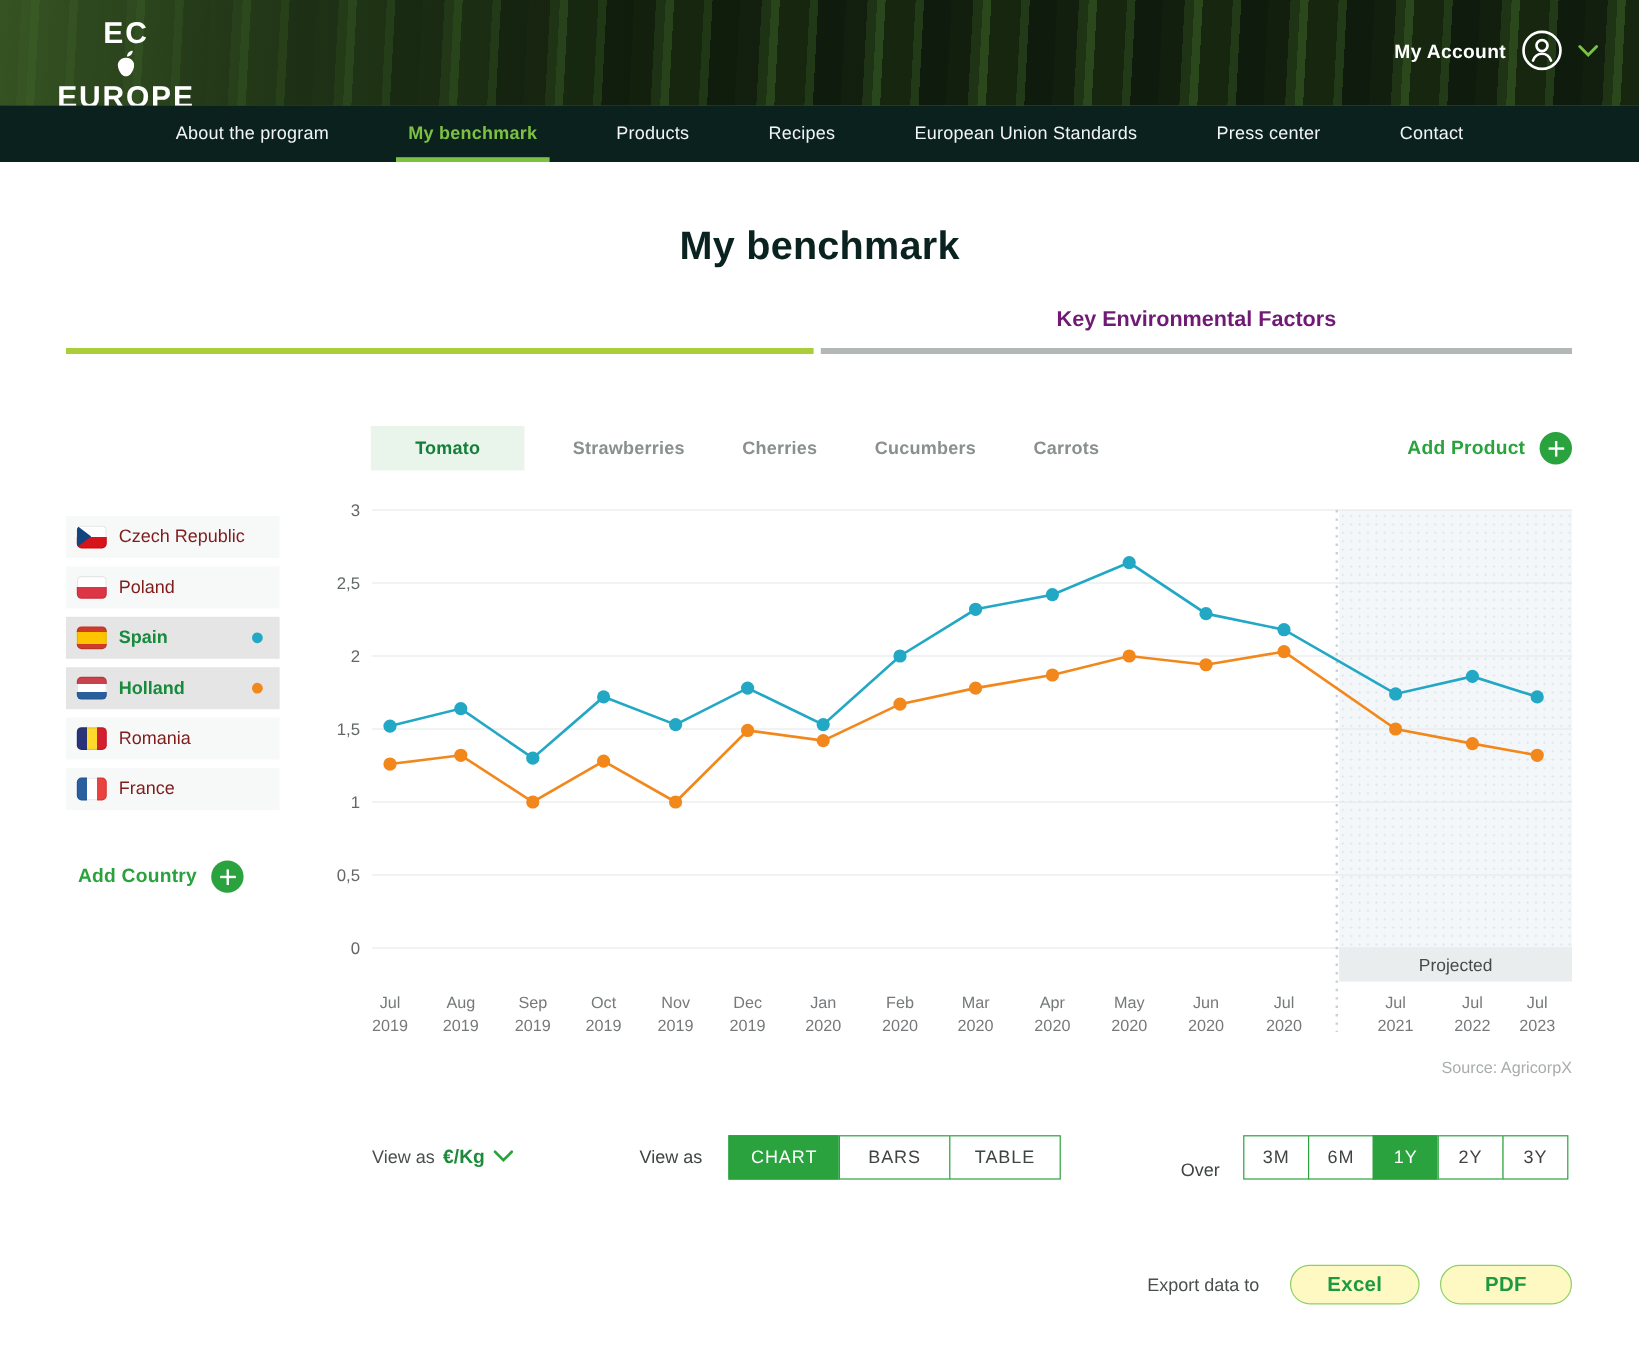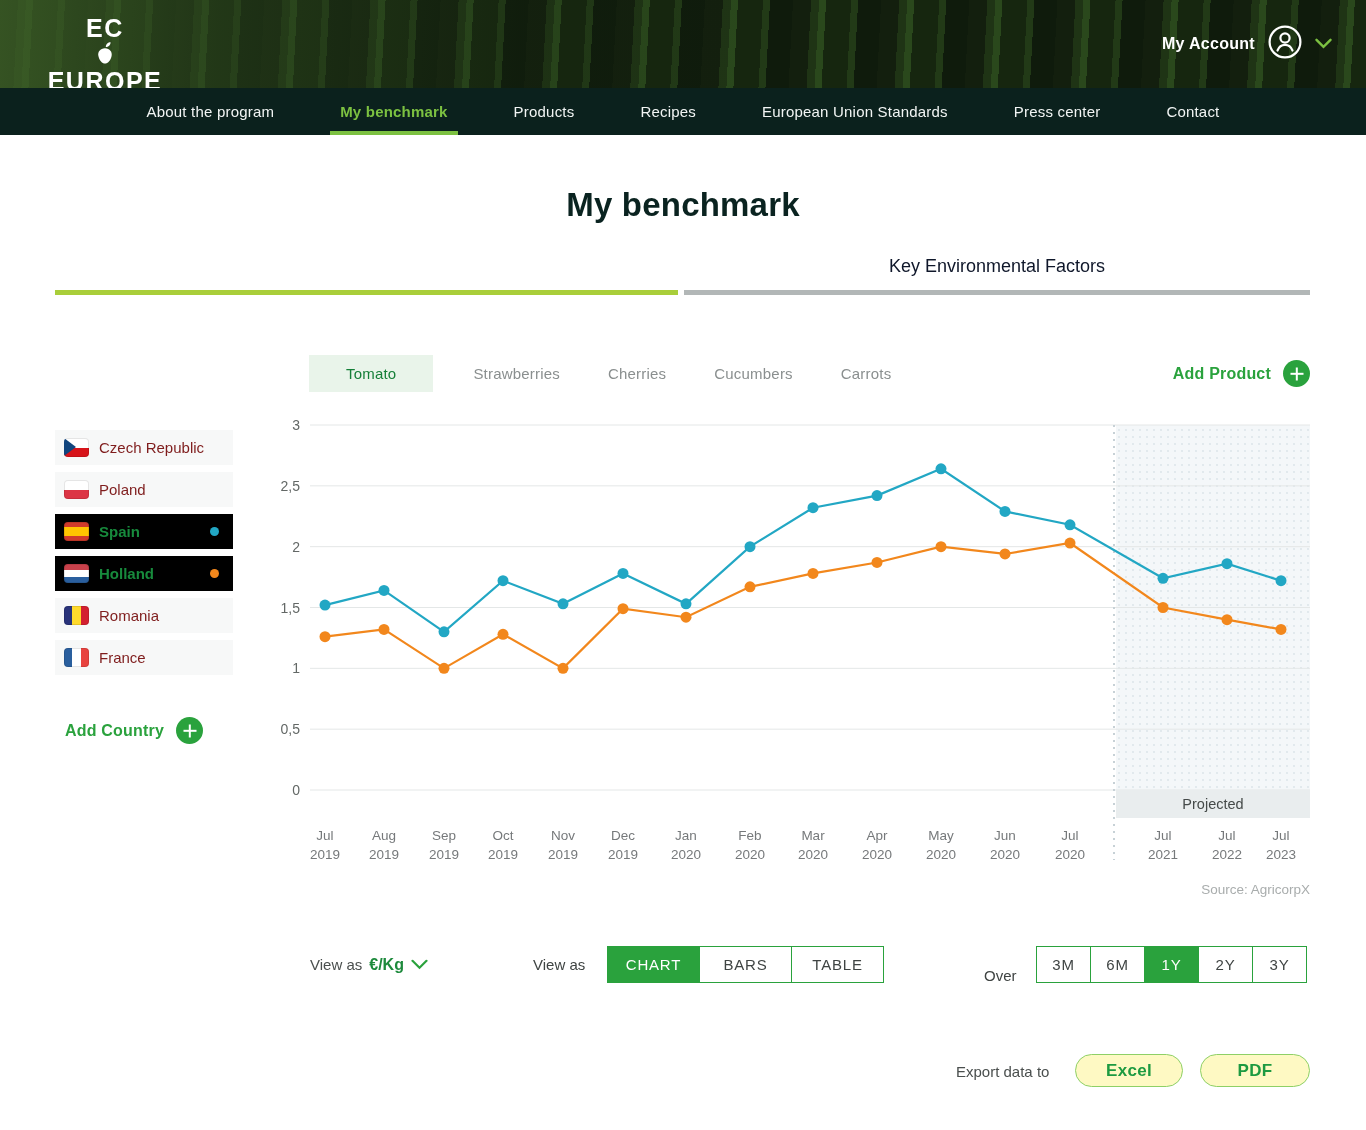--- a/index.html
+++ b/index.html
@@ -27,43 +27,43 @@
   .nav-item{position:relative;color:#f2f5f4;font-size:15px;letter-spacing:.2px;height:47px;
             display:flex;align-items:center;padding:0 10px;cursor:pointer;}
   .nav-item.active{color:#7cc141;font-weight:700;}
   .nav-item.active::after{content:'';position:absolute;left:0;right:0;bottom:0;height:4px;background:#7cc141;}
 
   
   .page-title{position:absolute;left:0;top:164px;width:1366px;text-align:center;
               font-size:33px;font-weight:700;color:#0a2320;letter-spacing:.2px;}
   .tab-label{position:absolute;top:256px;font-size:18px;text-align:center;cursor:pointer;}
   .tab-left{left:55px;width:623px;color:#2f9e3f;font-weight:700;}
-  .tab-right{left:684px;width:626px;color:#0f172a;font-weight:400;}
+  .tab-right{left:684px;width:626px;color:#701a75;font-weight:700;}
   .tab-bar{position:absolute;top:290px;height:5px;}
   .tab-bar.green{left:55px;width:623px;background:#a9ce3a;}
   .tab-bar.gray{left:684px;width:626px;background:#b2b7b7;}
 
   
   .products{position:absolute;left:309px;top:355px;display:flex;align-items:center;}
-  .product-tab{font-size:15px;font-weight:400;color:#8a8f8f;padding:0 24px;height:37px;
+  .product-tab{font-size:15px;font-weight:700;color:#8a8f8f;padding:0 24px;height:37px;
                display:flex;align-items:center;cursor:pointer;letter-spacing:.2px;}
   .product-tab.active{background:#e9f4ea;color:#147f38;padding:0 37px;margin-right:16px;}
   .add-link{position:absolute;display:flex;align-items:center;gap:12px;cursor:pointer;}
   .add-product{right:56px;top:360px;}
   .add-label{color:#2aa23d;font-size:16px;font-weight:700;letter-spacing:.2px;}
   .plus{width:27px;height:27px;border-radius:50%;background:#2aa23d;position:relative;flex:none;}
   .plus::before,.plus::after{content:'';position:absolute;background:#fff;left:50%;top:50%;transform:translate(-50%,-50%);}
   .plus::before{width:13px;height:2.4px;}
   .plus::after{width:2.4px;height:13px;}
 
   
   .countries{position:absolute;left:55px;top:430px;width:178px;}
   .country-row{height:35px;margin-bottom:7px;background:#f7f8f8;display:flex;align-items:center;
                padding:0 14px 0 9px;cursor:pointer;}
-  .country-row.selected{background:#000000;}
+  .country-row.selected{background:#e5e5e5;}
   .country-name{font-size:15px;color:#7f1d1d;margin-left:10px;flex:1;}
   .country-row.selected .country-name{color:#178a3c;font-weight:700;}
   .flag{width:25px;height:19px;border-radius:4px;flex:none;position:relative;overflow:hidden;
         box-shadow:inset 0 0 0 1px rgba(0,0,0,.10);}
   .flag-cz{background:linear-gradient(to bottom,#fff 50%,#d7141a 50%);}
   .flag-cz::before{content:'';position:absolute;left:0;top:0;border-top:9.5px solid transparent;
                    border-bottom:9.5px solid transparent;border-left:12px solid #11457e;}
   .flag-pl{background:linear-gradient(to bottom,#fff 50%,#dc3545 50%);}
   .flag-es{background:linear-gradient(to bottom,#d03a2b 25%,#ffc400 25% 75%,#d03a2b 75%);}
   .flag-nl{background:linear-gradient(to bottom,#c8414b 33.4%,#fff 33.4% 66.7%,#2a5f9e 66.7%);}

